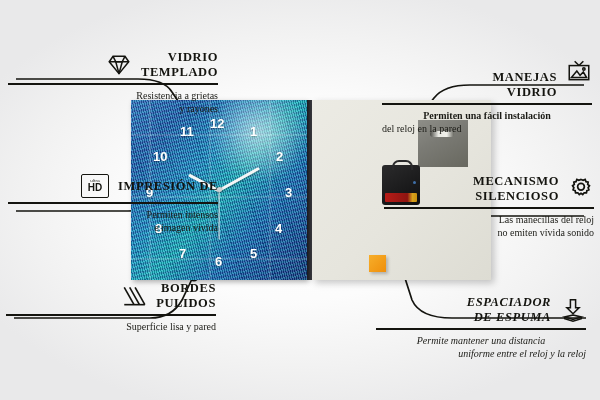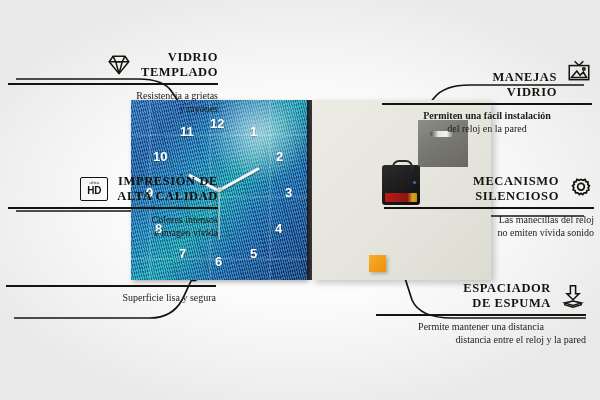--- a/index.html
+++ b/index.html
@@ -190,31 +190,46 @@
   </div>
 
   <div class="callout co-left" style="left:8px;top:174px;">
     <div class="co-head">
       <span class="hdbox">
         <span class="hd-s">ultra</span>
         <span class="hd-b">HD</span>
       </span>
       <div>
         <div class="co-title">IMPRESIÓN DE</div>
-        <div class="co-title">ALTA CALIDAD</div>
-      </div>
-    </div>
-    <div class="co-rule"></div>
-    <div class="co-desc">Colores intensos</div>
+      </div>
+    </div>
+    <div class="co-rule"></div>
+    <div class="co-desc">Permiten intensos</div>
     <div class="co-desc">e imagen vívida</div>
   </div>
 
   <div class="callout co-left" style="left:6px;top:281px;">
-    <div class="co-rule"></div>
-    <div class="co-desc">Superficie lisa y segura</div>
+    <div class="co-head">
+      <span class="ico">
+        <svg viewBox="0 0 24 24">
+            <g fill="none" stroke="#14140f" stroke-width="1.5">
+          <path d="M3 4 L12 20"></path>
+              <path d="M8 4 L17 20"></path>
+              <path d="M13 4 L22 20"></path>
+          <path d="M3 20 H22"></path>
+            </g>
+          </svg>
+      </span>
+      <div>
+        <div class="co-title">BORDES</div>
+        <div class="co-title">PULIDOS</div>
+      </div>
+    </div>
+    <div class="co-rule"></div>
+    <div class="co-desc">Superficie lisa y pared</div>
   </div>
 
   <div class="callout co-right" style="left:382px;top:42px;">
     <div class="co-head" style="justify-content:flex-end;">
       <div style="text-align:right;margin-top:28px;">
         <div class="co-title">MANEJAS</div>
         <div class="co-title">VIDRIO</div>
       </div>
       <span class="ico">
         <svg viewBox="0 0 24 24">
@@ -223,21 +238,21 @@
           <path d="M12 7 L8 3"></path>
               <path d="M12 7 L16 3"></path>
           <path d="M5 18 L10 12 L13 16 L16 13 L19 18 Z"></path>
           <circle cx="16.5" cy="10.2" r="1.1"></circle>
             </g>
           </svg>
       </span>
     </div>
     <div class="co-rule"></div>
     <div class="co-desc" style="text-align:center;font-weight:bold;">Permiten una fácil instalación</div>
-    <div class="co-desc" style="text-align:center;">del reloj en la pared</div>
+    <div class="co-desc" style="text-align:left;">del reloj en la pared</div>
   </div>
 
   <div class="callout co-right" style="left:384px;top:174px;">
     <div class="co-head" style="justify-content:flex-end;">
       <div style="text-align:right;">
         <div class="co-title">MECANISMO</div>
         <div class="co-title">SILENCIOSO</div>
       </div>
       <span class="ico">
         <svg viewBox="0 0 24 24">
@@ -249,34 +264,34 @@
           <circle cx="12" cy="10" r="3.1"></circle>
             </g>
           </svg>
       </span>
     </div>
     <div class="co-rule"></div>
     <div class="co-desc" style="text-align:right;">Las manecillas del reloj</div>
     <div class="co-desc" style="text-align:right;">no emiten vívida sonido</div>
   </div>
 
-  <div class="callout co-right" style="left:376px;top:281px;">
+  <div class="callout co-right" style="left:376px;top:295px;font-style:italic;">
     <div class="co-head" style="justify-content:flex-end;">
       <div style="text-align:right;">
         <div class="co-title">ESPACIADOR</div>
         <div class="co-title">DE ESPUMA</div>
       </div>
       <span class="ico">
         <svg viewBox="0 0 24 24">
             <g fill="none" stroke="#14140f" stroke-width="1.4">
           <path d="M9.6 2.5 H14.4 V10 H17.6 L12 15.4 L6.4 10 H9.6 Z"></path>
           <path d="M12 16.6 L19.6 18.4 L12 20.8 L4.4 18.4 Z"></path>
           <path d="M4.4 18.4 V20 L12 22.4 L19.6 20 V18.4"></path>
             </g>
           </svg>
       </span>
     </div>
     <div class="co-rule"></div>
     <div class="co-desc" style="text-align:center;">Permite mantener una distancia</div>
-    <div class="co-desc" style="text-align:right;">distancia entre el reloj y la pared</div>
+    <div class="co-desc" style="text-align:right;">uniforme entre el reloj y la reloj</div>
   </div>
 
 </div>
 
 </body></html>

